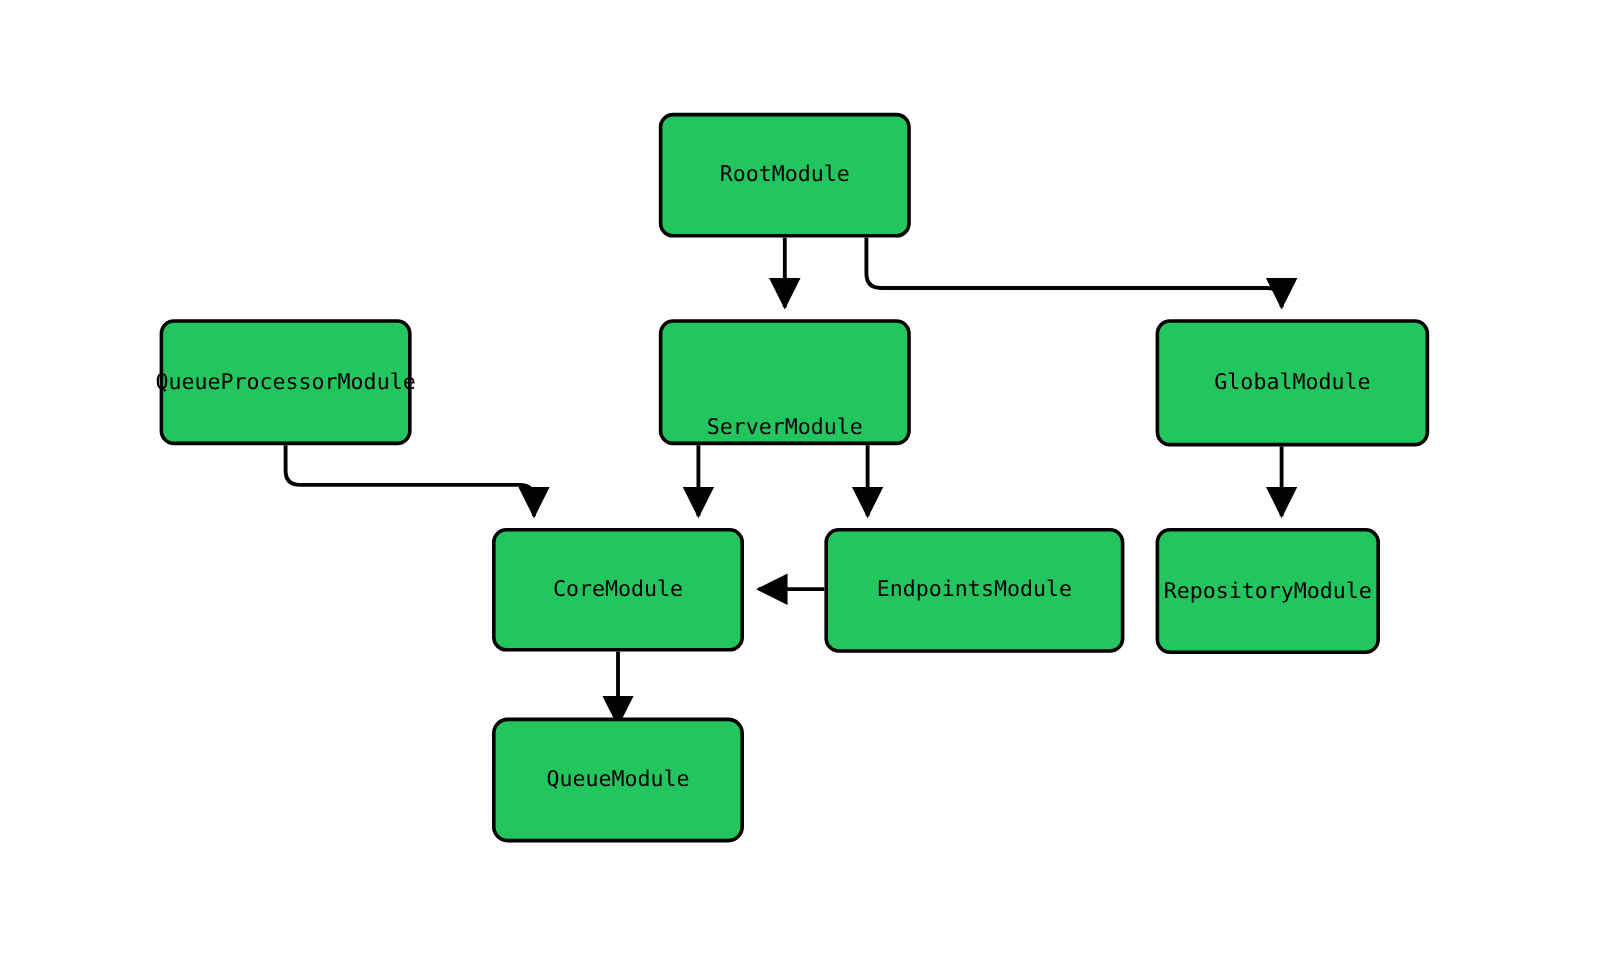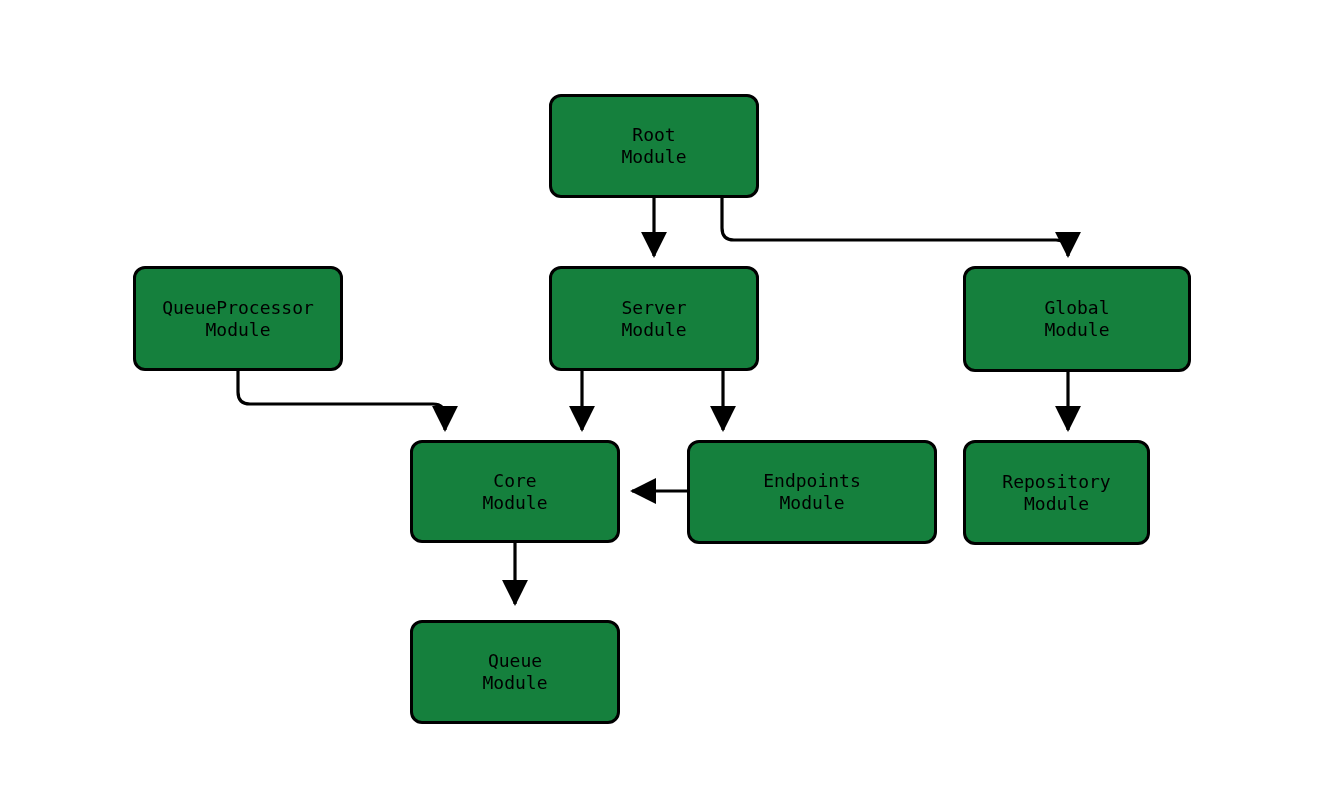--- a/index.html
+++ b/index.html
@@ -19,23 +19,23 @@
     top: 0;
     left: 0;
     width: 1337px;
     height: 809px;
   }
   .node {
     position: absolute;
     box-sizing: border-box;
     border: 3px solid #000000;
     border-radius: 12px;
-    background: #15803d;
+    background: #22c55e;
     display: flex;
-    flex-direction: column;
+    flex-direction: row;
     align-items: center;
     justify-content: center;
     font-family: "DejaVu Sans Mono", "Liberation Mono", monospace;
     font-size: 18px;
     line-height: 22px;
     color: #000000;
     letter-spacing: 0px;
     z-index: 2;
   }
   .node .line {
@@ -79,21 +79,21 @@
   <div class="node" style="left:549px; top:94px; width:210px; height:104px;">
     <span class="line">Root</span>
     <span class="line">Module</span>
   </div>
 
   <div class="node" style="left:133px; top:266px; width:210px; height:105px;align-items:center;">
     <span class="line">QueueProcessor</span>
     <span class="line">Module</span>
   </div>
 
-  <div class="node" style="left:549px; top:266px; width:210px; height:105px;">
+  <div class="node" style="left:549px; top:266px; width:210px; height:105px;align-items:flex-end;">
     <span class="line">Server</span>
     <span class="line">Module</span>
   </div>
 
   <div class="node" style="left:963px; top:266px; width:228px; height:106px;">
     <span class="line">Global</span>
     <span class="line">Module</span>
   </div>
 
   <div class="node" style="left:410px; top:440px; width:210px; height:103px;">
@@ -104,18 +104,18 @@
   <div class="node" style="left:687px; top:440px; width:250px; height:104px;">
     <span class="line">Endpoints</span>
     <span class="line">Module</span>
   </div>
 
   <div class="node" style="left:963px; top:440px; width:187px; height:105px;">
     <span class="line">Repository</span>
     <span class="line">Module</span>
   </div>
 
-  <div class="node" style="left:410px; top:620px; width:210px; height:104px;">
+  <div class="node" style="left:410px; top:598px; width:210px; height:104px;border-radius:13px;">
     <span class="line">Queue</span>
     <span class="line">Module</span>
   </div>
 
 </div>
 
 </body></html>

